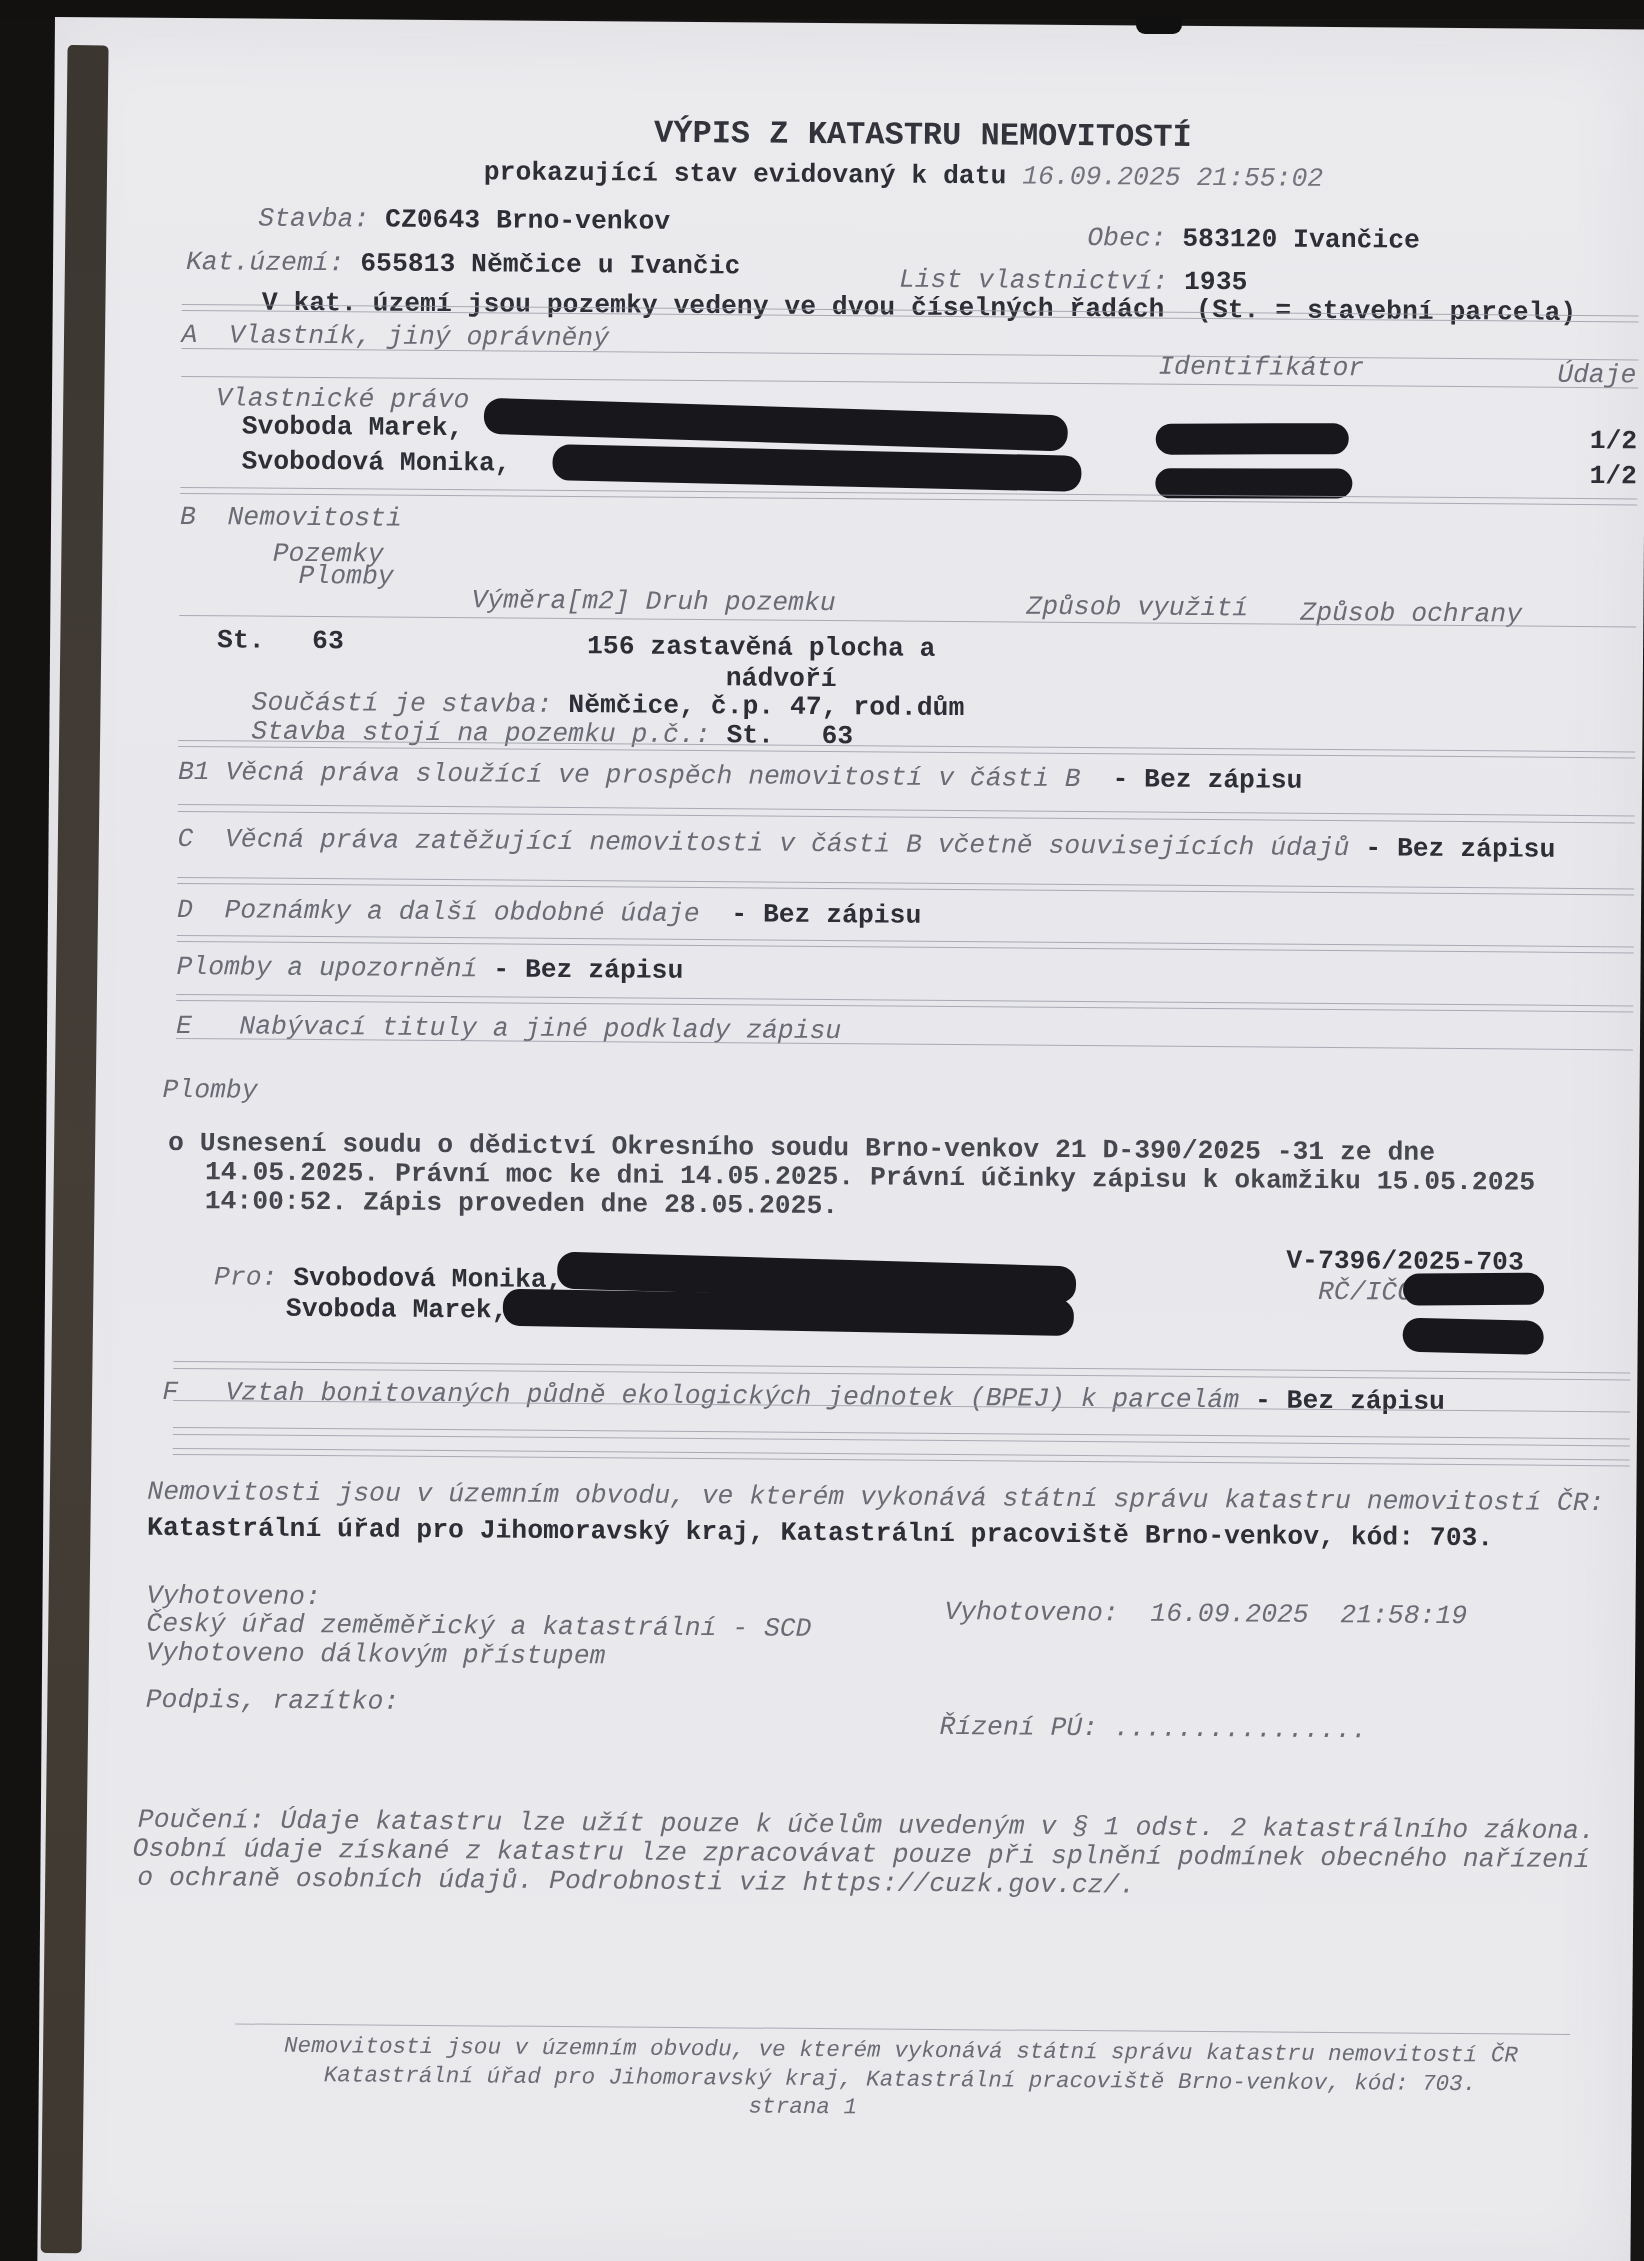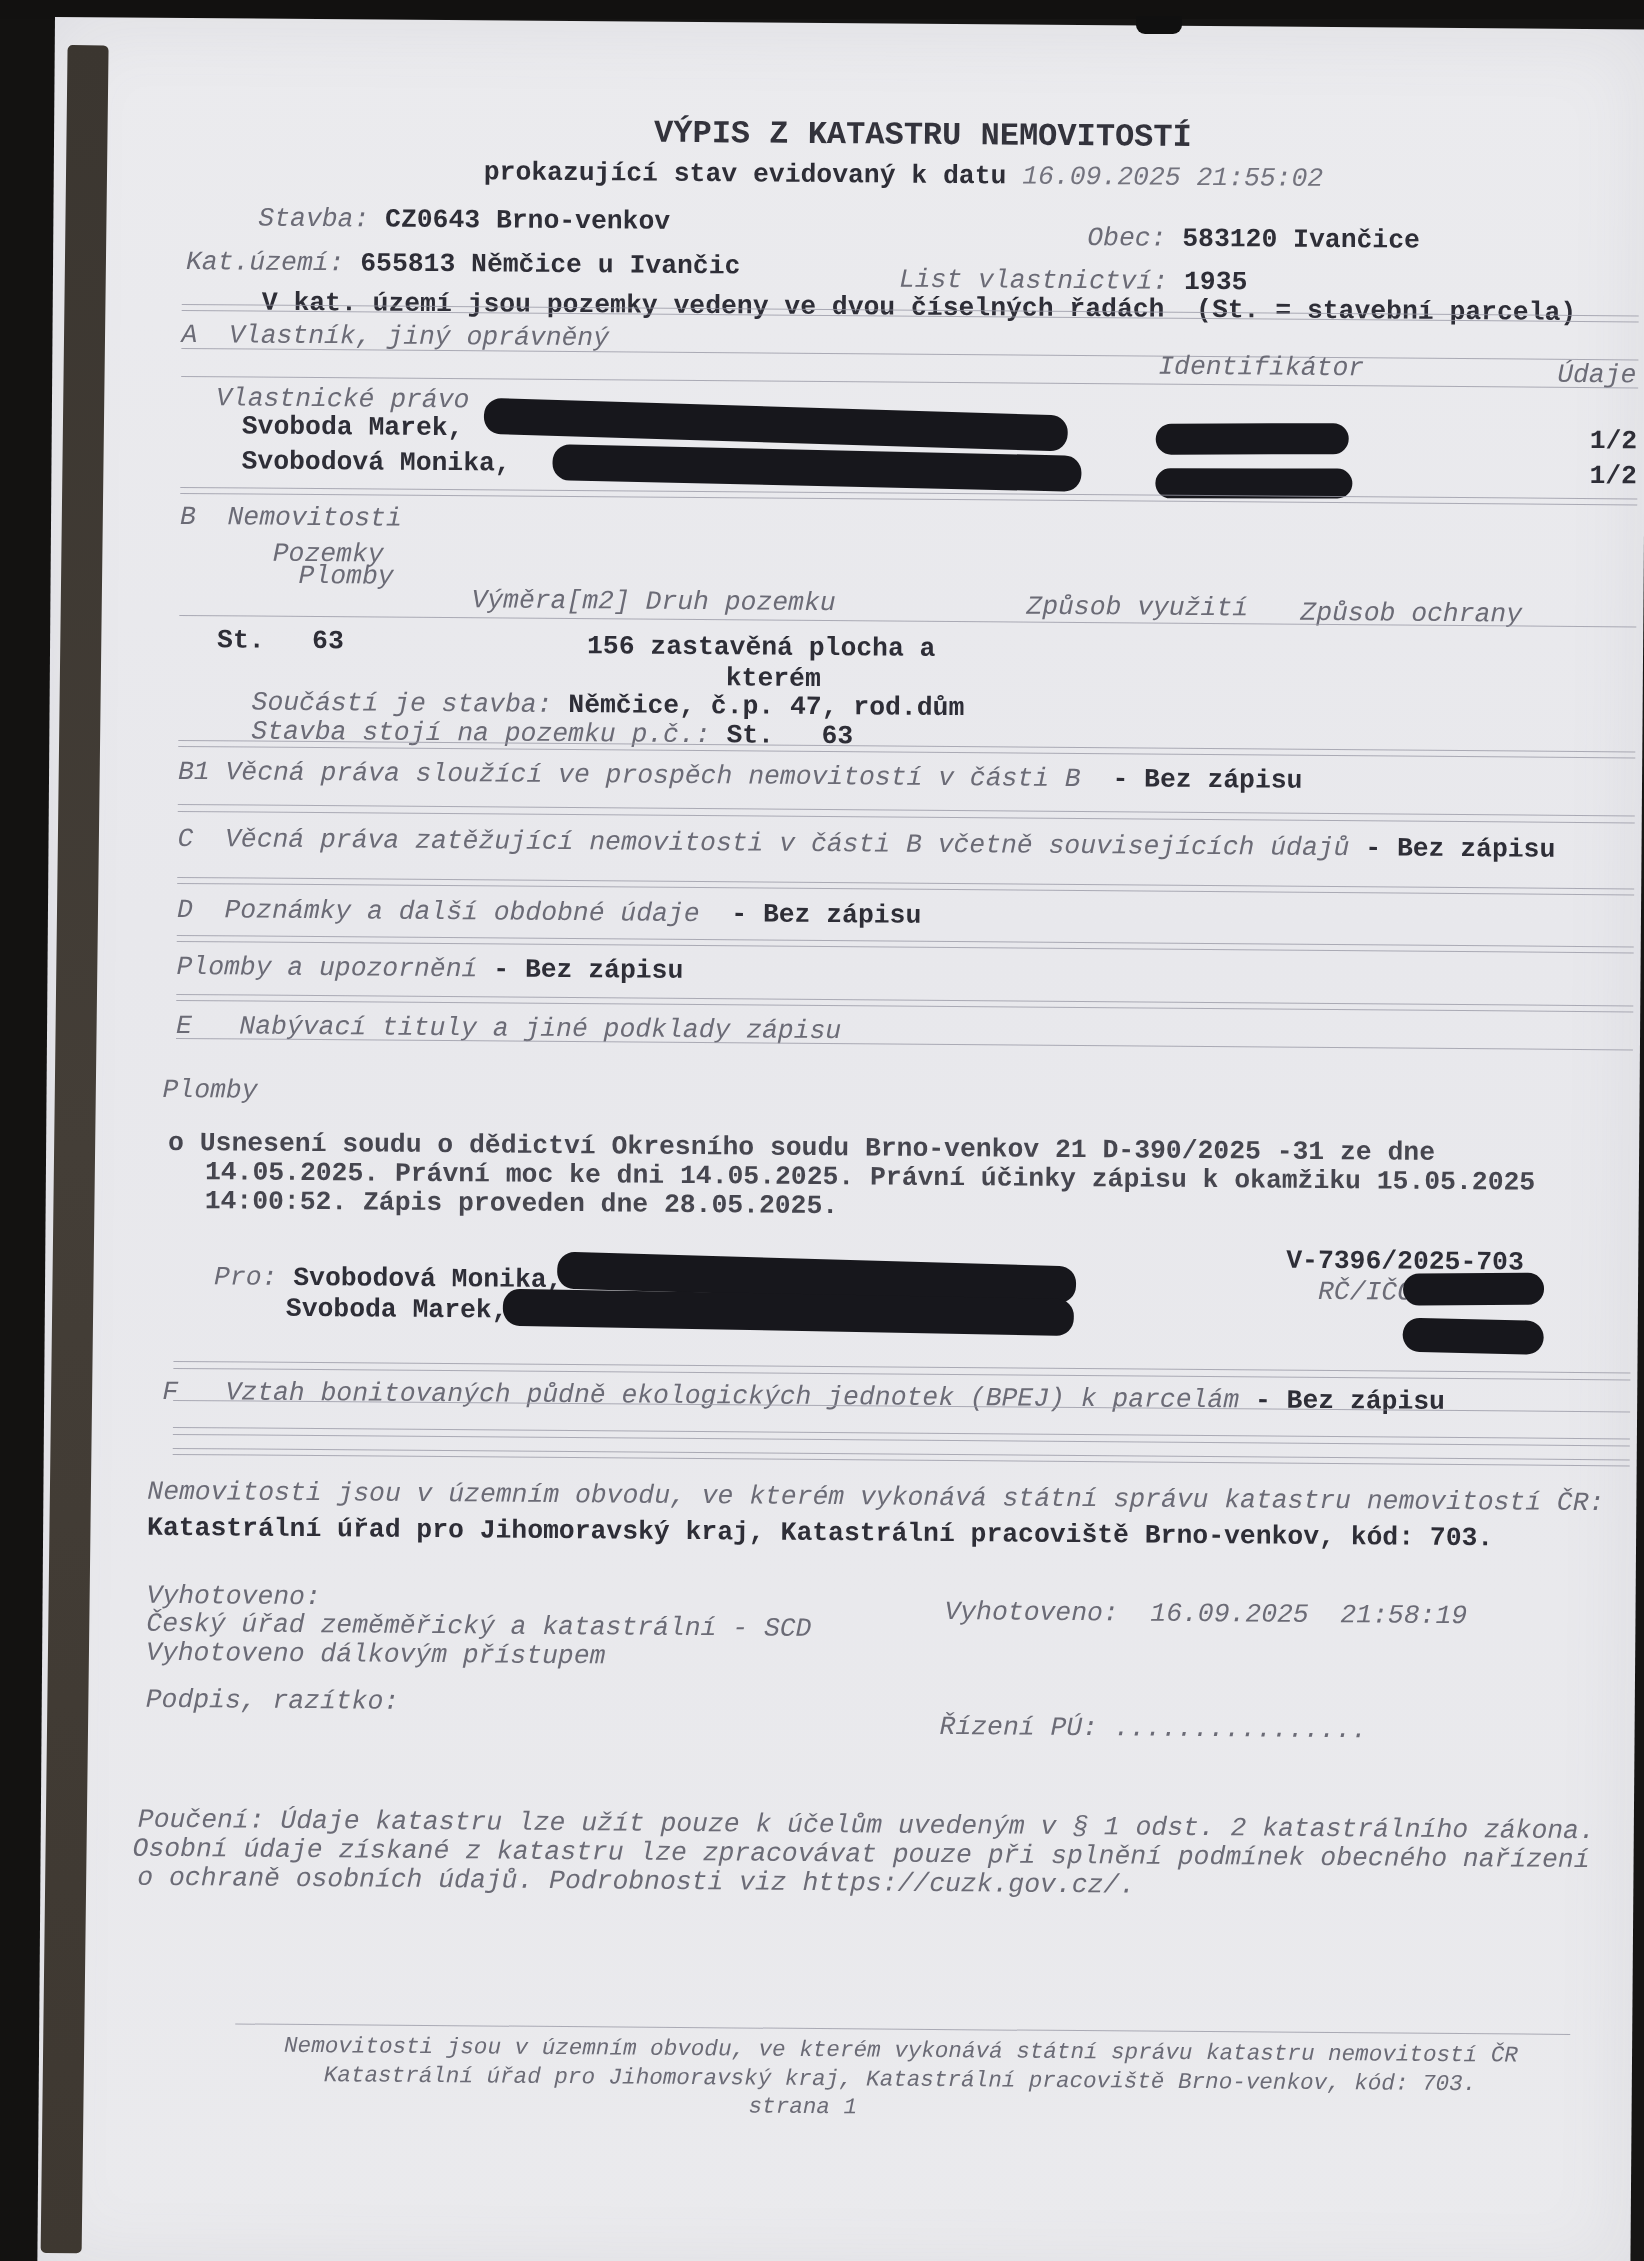--- a/index.html
+++ b/index.html
@@ -80,21 +80,21 @@
     <div class="ln g i" style="left:184px;top:502px">B  Nemovitosti</div>
     <div class="ln g i" style="left:277px;top:538px">Pozemky</div>
     <div class="ln g i" style="left:303px;top:560px">Plomby</div>
     <div class="ln g i" style="left:476px;top:583px">Výměra[m2] Druh pozemku</div>
     <div class="ln g i" style="left:1031px;top:585px">Způsob využití</div>
     <div class="ln g i" style="left:1305px;top:589px">Způsob ochrany</div>
     <div class="rule" style="top:614px"></div>
 
     <div class="ln b" style="left:222px;top:625px">St.   63</div>
     <div class="ln b" style="left:592px;top:628px">156 zastavěná plocha a</div>
-    <div class="ln b" style="left:731px;top:659px">kterém</div>
+    <div class="ln b" style="left:731px;top:659px">nádvoří</div>
     <div class="ln g i" style="left:257px;top:687px"><span>Součástí je stavba: </span><span class="b">Němčice, č.p. 47, rod.dům</span></div>
     <div class="ln g i" style="left:257px;top:716px"><span>Stavba stojí na pozemku p.č.: </span><span class="b">St.   63</span></div>
 
     <div class="rule" style="top:739px"></div>
     <div class="rule" style="top:745px"></div>
     <div class="ln g i" style="left:184px;top:757px"><span>B1 Věcná práva sloužící ve prospěch nemovitostí v části B  </span><span class="b">- Bez zápisu</span></div>
 
     <div class="rule" style="top:803px"></div>
     <div class="rule" style="top:810px"></div>
     <div class="ln g i" style="left:184px;top:824px"><span>C  Věcná práva zatěžující nemovitosti v části B včetně souvisejících údajů </span><span class="b">- Bez zápisu</span></div>

